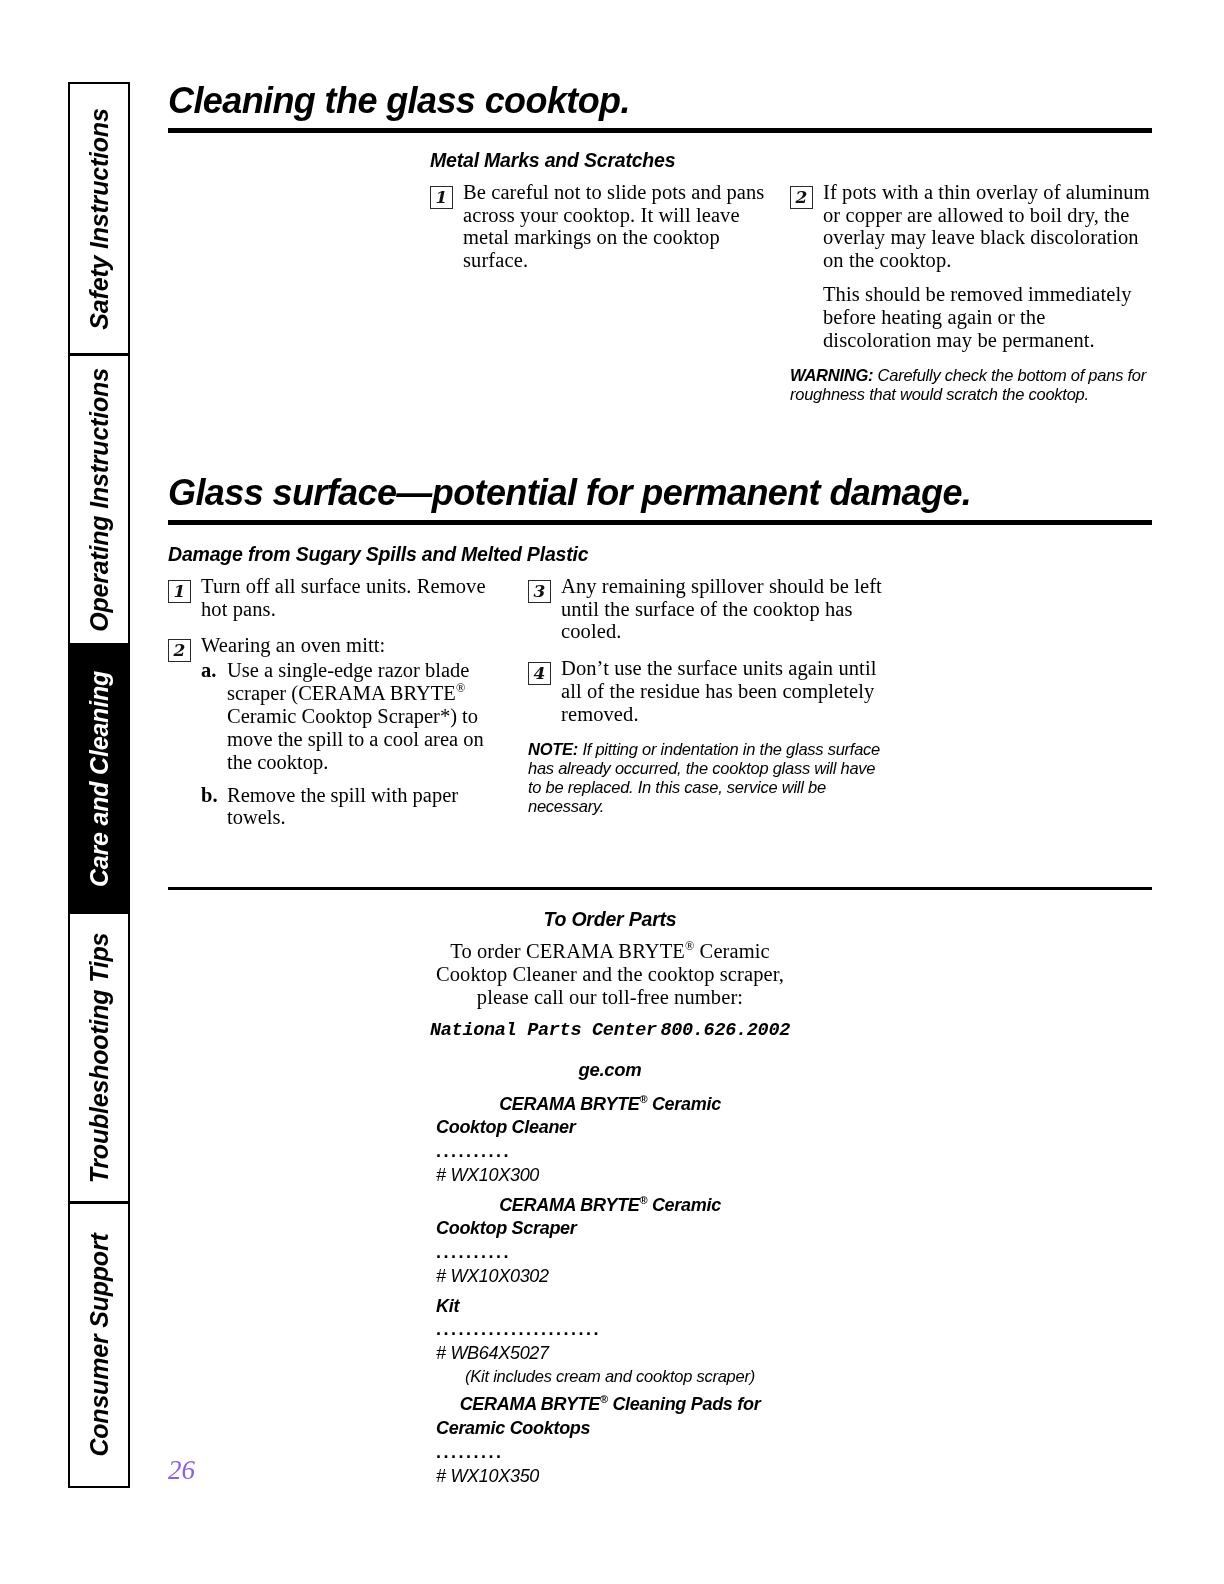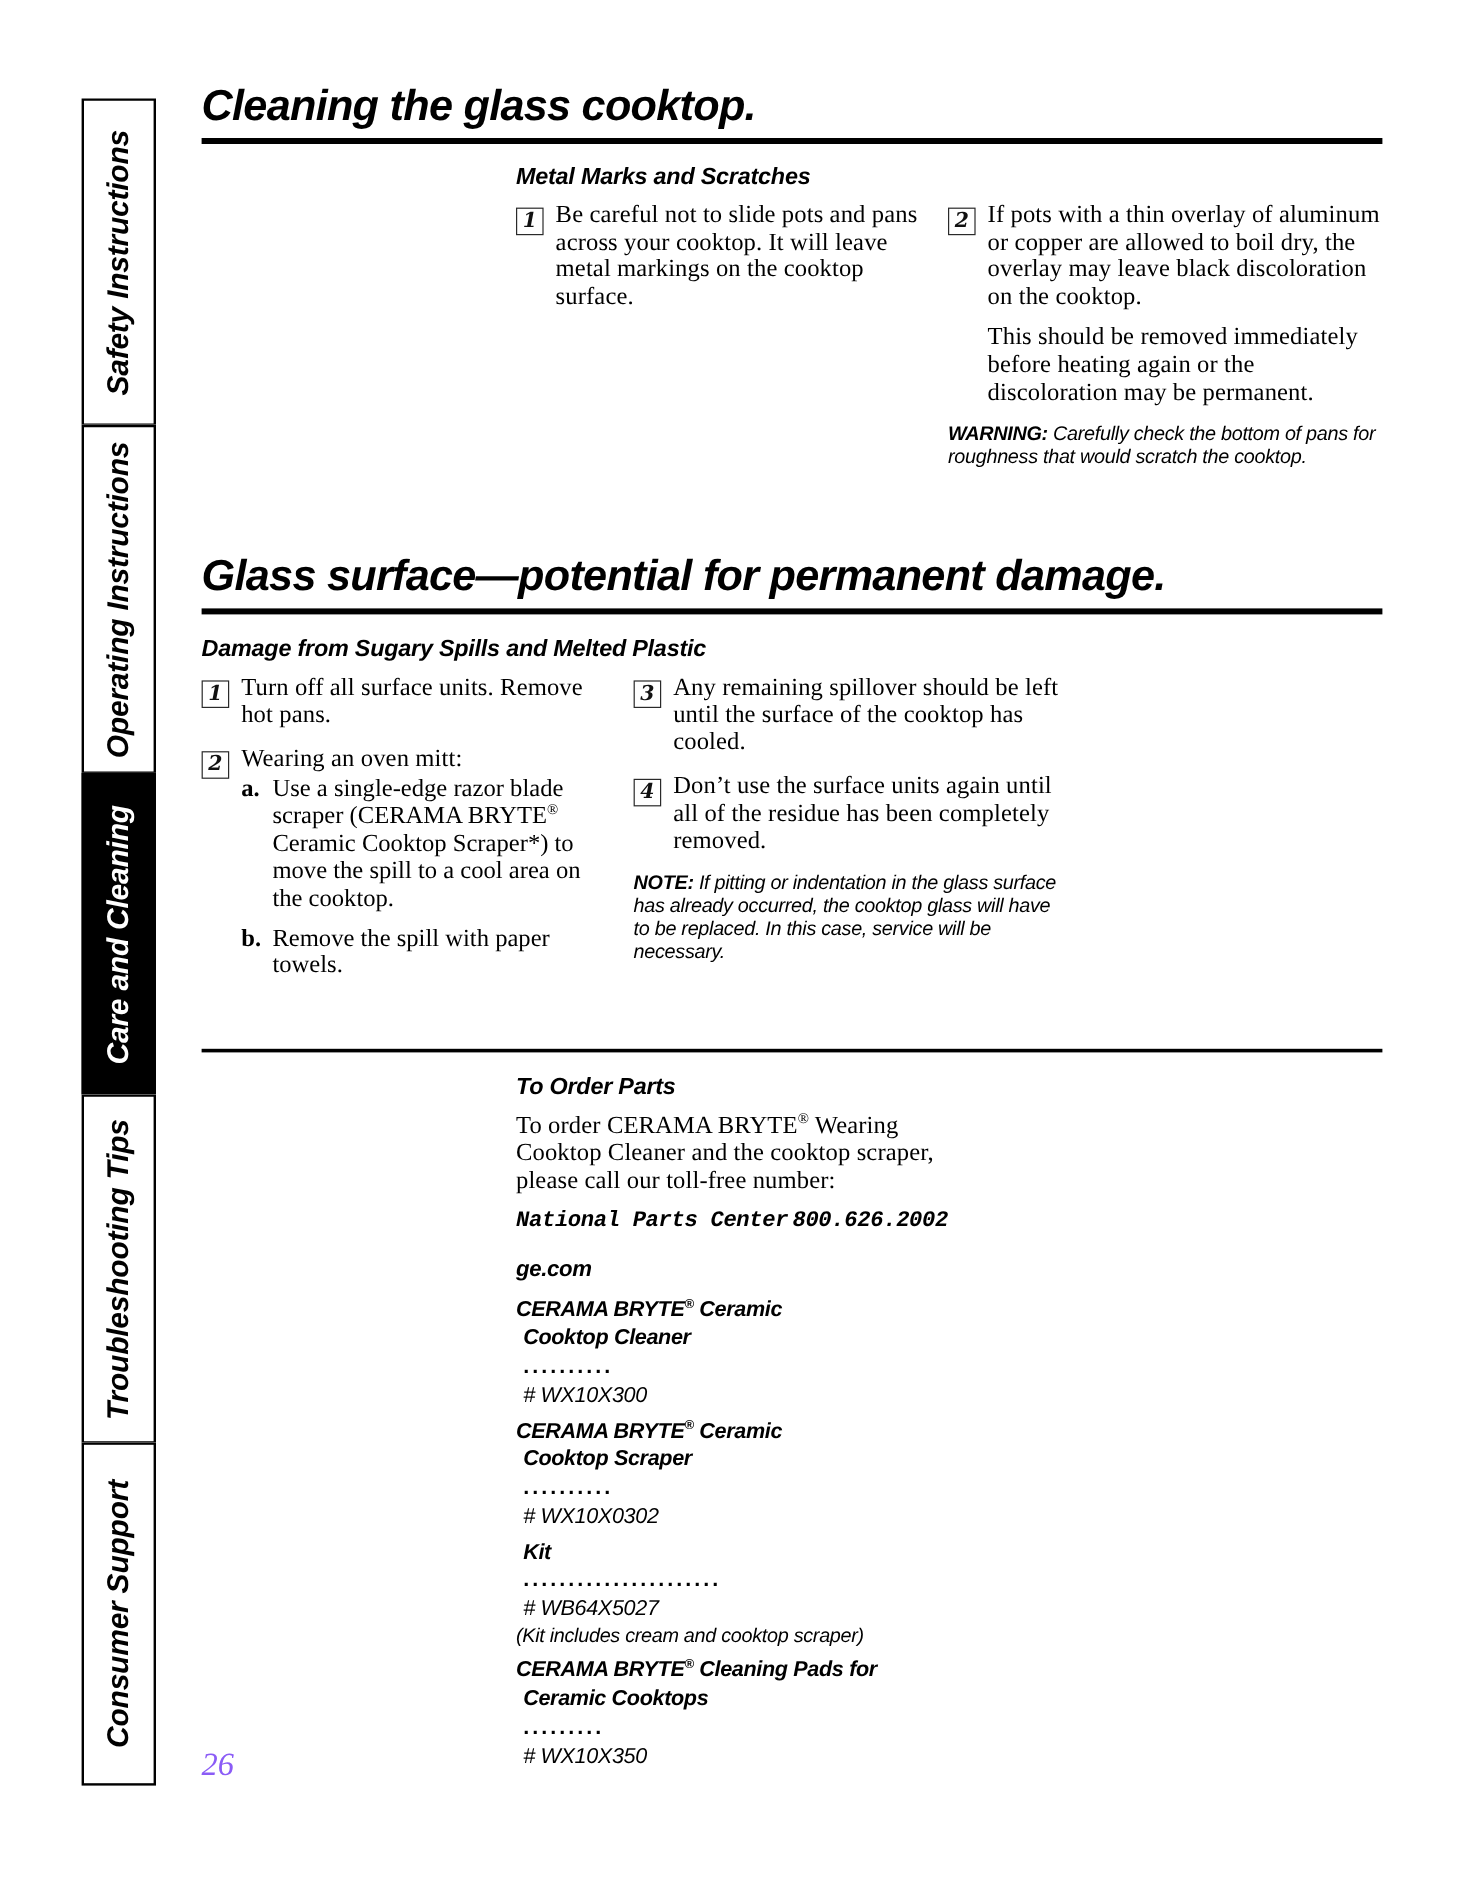--- a/index.html
+++ b/index.html
@@ -52,21 +52,21 @@
     font-size: 25px;
     letter-spacing: -0.2px;
     color: #000000;
   }
   .tab.active .tab-label { color: #ffffff; }
 
   
   .content {
     position: absolute;
     left: 168px;
-    top: 69px;
+    top: 82px;
     width: 984px;
   }
 
   .page-heading {
     font-family: "Liberation Sans", sans-serif;
     font-weight: bold;
     font-style: italic;
     font-size: 36px;
     letter-spacing: -0.6px;
     line-height: 1.05;
@@ -168,20 +168,21 @@
     font-weight: bold;
     font-style: italic;
     font-size: 17.5px;
     line-height: 1.18;
     letter-spacing: -0.25px;
   }
 
   
   .parts {
     width: 360px;
+    text-align: center;
   }
   .parts-line {
     font-family: "Liberation Sans", sans-serif;
     font-weight: bold;
     font-style: italic;
     font-size: 18px;
     letter-spacing: -0.3px;
     line-height: 1.32;
     display: flex;
     align-items: baseline;
@@ -368,21 +369,21 @@
 
   <div style="height:34px;"></div>
   <div class="rule-thin"></div>
   <div style="height:18px;"></div>
 
   <div class="cols">
     <div class="col-left-pad"></div>
     <div class="parts">
       <h2 class="section-head">To Order Parts</h2>
       <p class="serif">
-        <span>To order CERAMA BRYTE</span><sup class="reg">®</sup><span> Wearing Cooktop Cleaner and the cooktop scraper, please call our toll-free number:</span>
+        <span>To order CERAMA BRYTE</span><sup class="reg">®</sup><span> Ceramic Cooktop Cleaner and the cooktop scraper, please call our toll-free number:</span>
       </p>
 
       <div class="parts-contact">
         <span>National Parts Center</span>
         <span>800.626.2002</span>
       </div>
       <div class="parts-web">ge.com</div>
 
       <div class="grp">
         <div class="parts-title">

